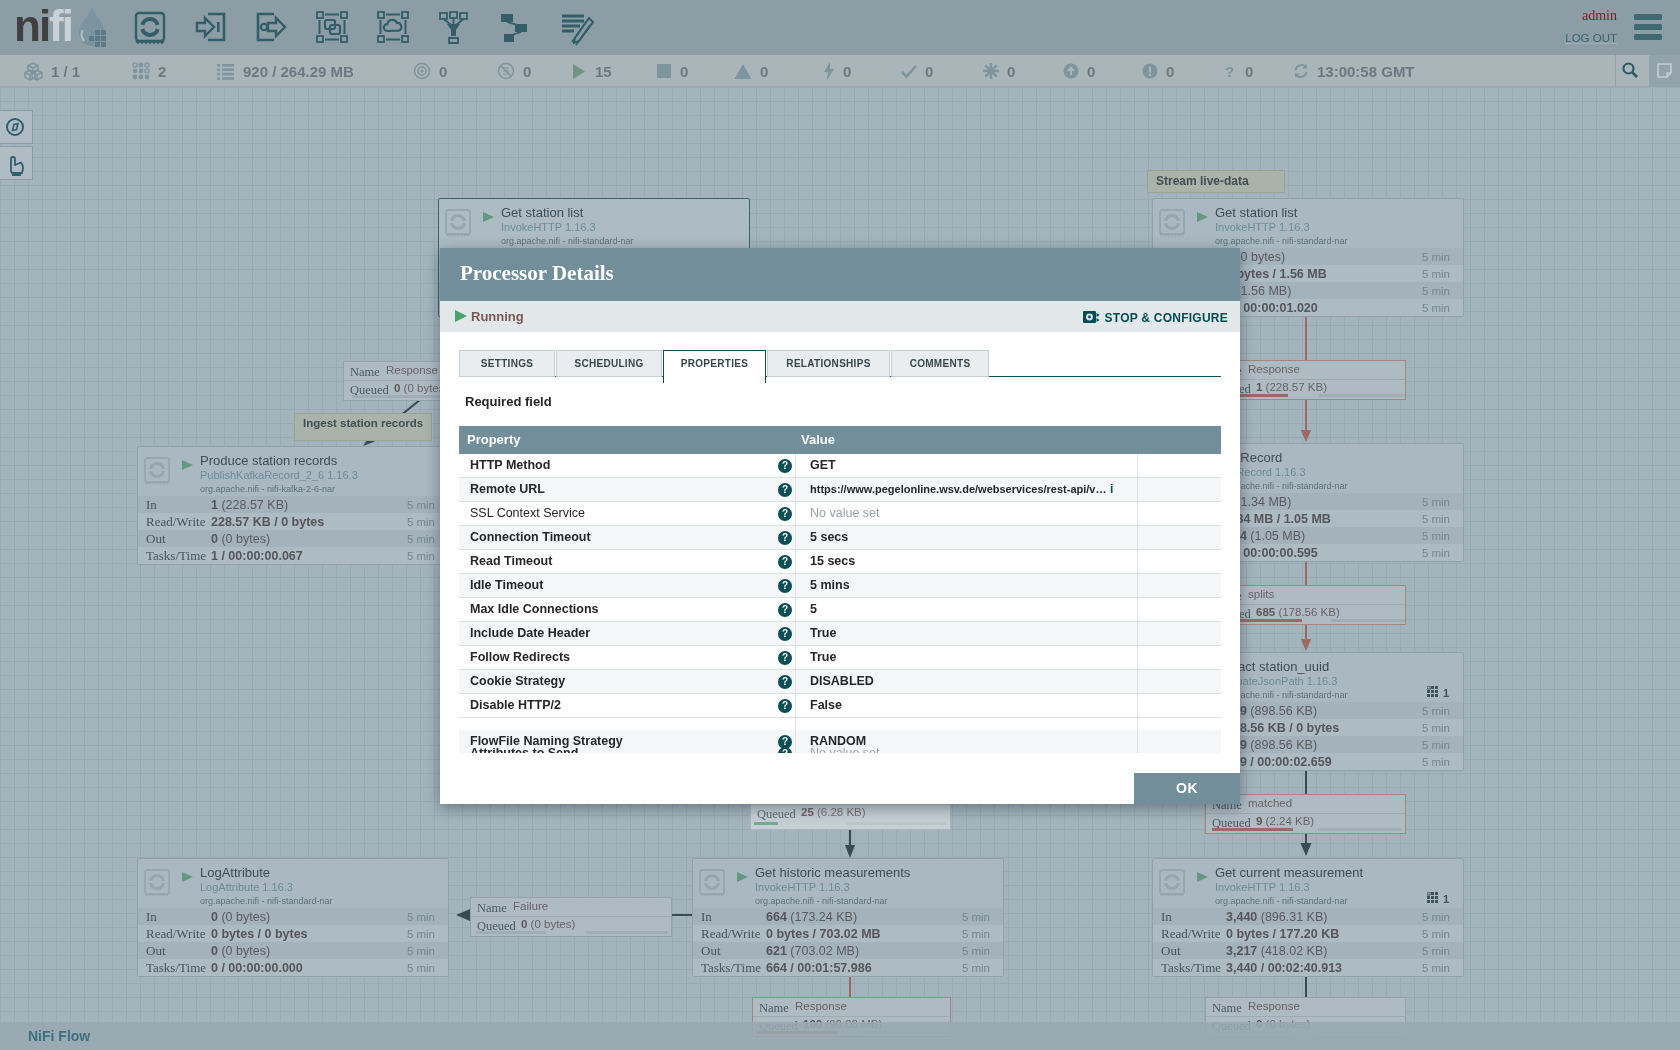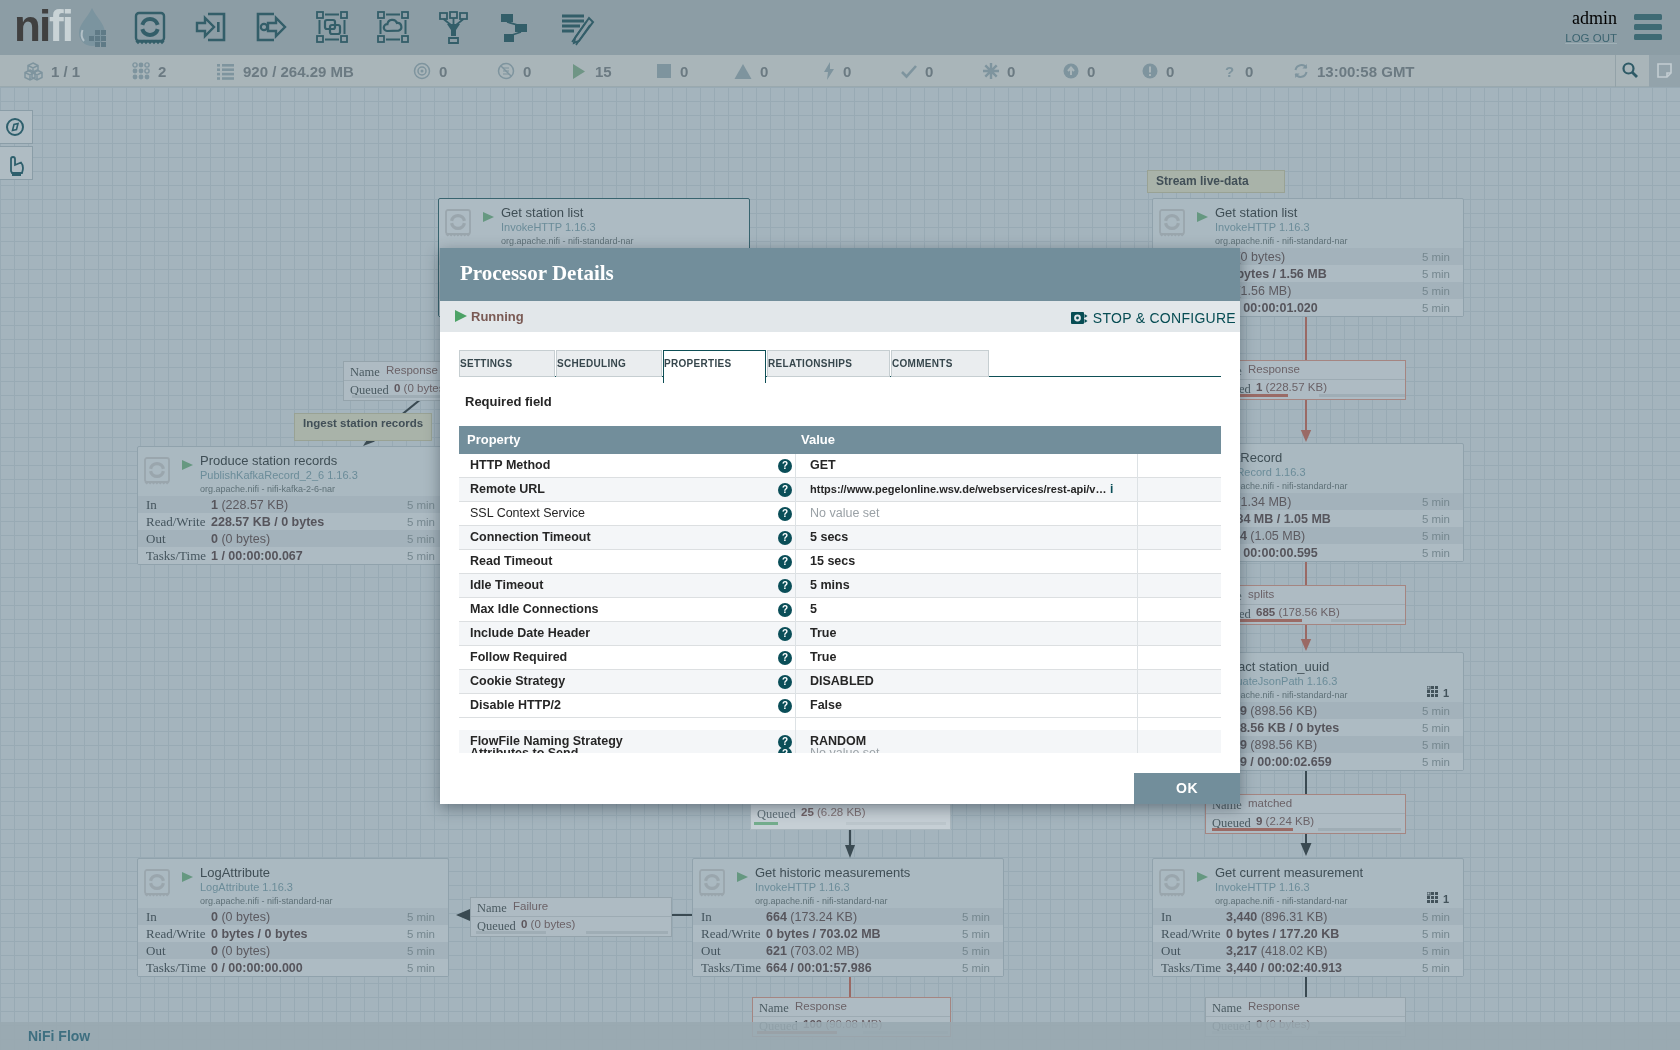--- a/index.html
+++ b/index.html
@@ -7,21 +7,21 @@
 
 #canvas{position:absolute;left:0;top:55px;width:1680px;height:995px;
  background-color:#a4b4bd;
  background-image:linear-gradient(to right,#98aab4 1px,transparent 1px),linear-gradient(to bottom,#98aab4 1px,transparent 1px);
  background-size:14px 14px;background-position:0 32px;}
 
 #header{position:absolute;left:0;top:0;width:1680px;height:55px;background:#8c9da5;z-index:30}
 #logo{position:absolute;left:14px;top:1px;font-weight:bold;font-size:44px;letter-spacing:-2px}
 #logo .d1{color:#404040}#logo .d2{color:#c9d3d6}
 .hicon{position:absolute;top:10px}
-#admin{position:absolute;right:63px;top:8px;font-family:"Liberation Serif",serif;font-size:18px;color:#000000;text-align:right}
+#admin{position:absolute;right:63px;top:8px;font-family:"Liberation Serif",serif;font-size:14px;color:#7f1d1d;text-align:right}
 #logout{position:absolute;right:63px;top:32px;font-size:11.5px;color:#3c6470;text-decoration:underline;text-decoration-color:#9fb0b6}
 
 #status{position:absolute;left:0;top:55px;width:1680px;height:32px;background:#a9b5b9;z-index:30;border-bottom:1px solid #9aa9ae}
 .sit{position:absolute;top:0;height:32px;display:flex;align-items:center;font-size:15px;color:#6b7a82;font-weight:bold}
 .sit svg{margin-right:8px}
 #sbsep{position:absolute;right:64px;top:0;width:1px;height:32px;background:#93a2a8}
 #sbbox{position:absolute;right:0;top:0;width:31px;height:32px;background:#93a3ab}
 
 #footer{position:absolute;left:0;top:1022px;width:1680px;height:28px;background:rgba(153,168,176,0.88);z-index:30}
 #footer .bc{position:absolute;left:28px;top:6px;font-size:14px;font-weight:bold;color:#3e6f80}
@@ -55,24 +55,24 @@
 
 .ylab{position:absolute;background:#a9b3a9;border:1px solid #99a294;z-index:4;font-size:12px;font-weight:bold;color:#414f57;padding:3px 0 0 8px;white-space:nowrap}
 
 .palbox{position:absolute;left:0;width:33px;height:34px;background:#afbcc3;border:1px solid #8a9da7;border-left:none;z-index:7}
 #modal{position:absolute;left:440px;top:248px;width:800px;height:556px;background:#fff;z-index:50;box-shadow:0 4px 14px rgba(30,45,55,0.45)}
 #mhead{position:absolute;left:0;top:0;width:800px;height:53px;background:#728e9b}
 #mhead .t{position:absolute;left:20px;top:13px;font-family:"Liberation Serif",serif;font-weight:bold;font-size:21px;color:#fff}
 #mrun{position:absolute;left:0;top:53px;width:800px;height:31px;background:#e2e7ea}
 #mrun .ply{position:absolute;left:15px;top:9px;width:0;height:0;border-left:12px solid #4ca266;border-top:6.5px solid transparent;border-bottom:6.5px solid transparent}
 #mrun .rt{position:absolute;left:31px;top:8px;font-size:13px;font-weight:bold;color:#7a5a54}
-#mrun .sc{position:absolute;right:4px;top:9px;font-size:14px;font-weight:normal;color:#064c53;letter-spacing:.02em}
+#mrun .sc{position:absolute;right:12px;top:9px;font-size:12px;font-weight:bold;color:#064c53;letter-spacing:.02em}
 #tabs{position:absolute;left:19px;top:102px;width:762px;height:34px}
 #tabs .ul{position:absolute;left:0;top:26px;width:762px;height:1px;background:#0e4f56}
-.tab{position:absolute;top:0;height:27px;background:#eaedef;border:1px solid #c6ced1;font-size:10px;font-weight:bold;color:#37474d;line-height:25px;letter-spacing:.03em}
+.tab{position:absolute;top:0;height:27px;background:#eaedef;border:1px solid #c6ced1;font-size:10px;font-weight:bold;color:#37474d;text-align:center;line-height:25px;letter-spacing:.03em}
 .tab.act{background:#fff;border:1px solid #0e4f56;border-bottom:none;height:33px;z-index:2}
 #reqf{position:absolute;left:25px;top:146px;font-size:13px;font-weight:bold;color:#262626}
 #ptable{position:absolute;left:19px;top:178px;width:762px;height:327px;overflow:hidden}
 #pthead{position:absolute;left:0;top:0;width:762px;height:28px;background:#728e9b;color:#fff;font-size:13px;font-weight:bold}
 #pthead .c1{position:absolute;left:8px;top:6px}
 #pthead .c2{position:absolute;left:342px;top:6px}
 .prow{position:absolute;left:0;width:762px;height:24px;font-size:12.5px;color:#262626;border-bottom:1px solid #dcdfe1}
 .prow.alt{background:#f4f6f8}
 .prow .pn{position:absolute;left:11px;top:4px;font-weight:bold}
 .prow .pn.opt{font-weight:normal}
@@ -812,21 +812,21 @@
         <span class="pn">Max Idle Connections</span>
         <span class="qm">?</span>
         <span class="pv">5</span>
       </div>
 <div class="prow alt" style="top:196px">
         <span class="pn">Include Date Header</span>
         <span class="qm">?</span>
         <span class="pv">True</span>
       </div>
 <div class="prow" style="top:220px">
-        <span class="pn">Follow Required</span>
+        <span class="pn">Follow Redirects</span>
         <span class="qm">?</span>
         <span class="pv">True</span>
       </div>
 <div class="prow alt" style="top:244px">
         <span class="pn">Cookie Strategy</span>
         <span class="qm">?</span>
         <span class="pv">DISABLED</span>
       </div>
 <div class="prow" style="top:268px">
         <span class="pn">Disable HTTP/2</span>

